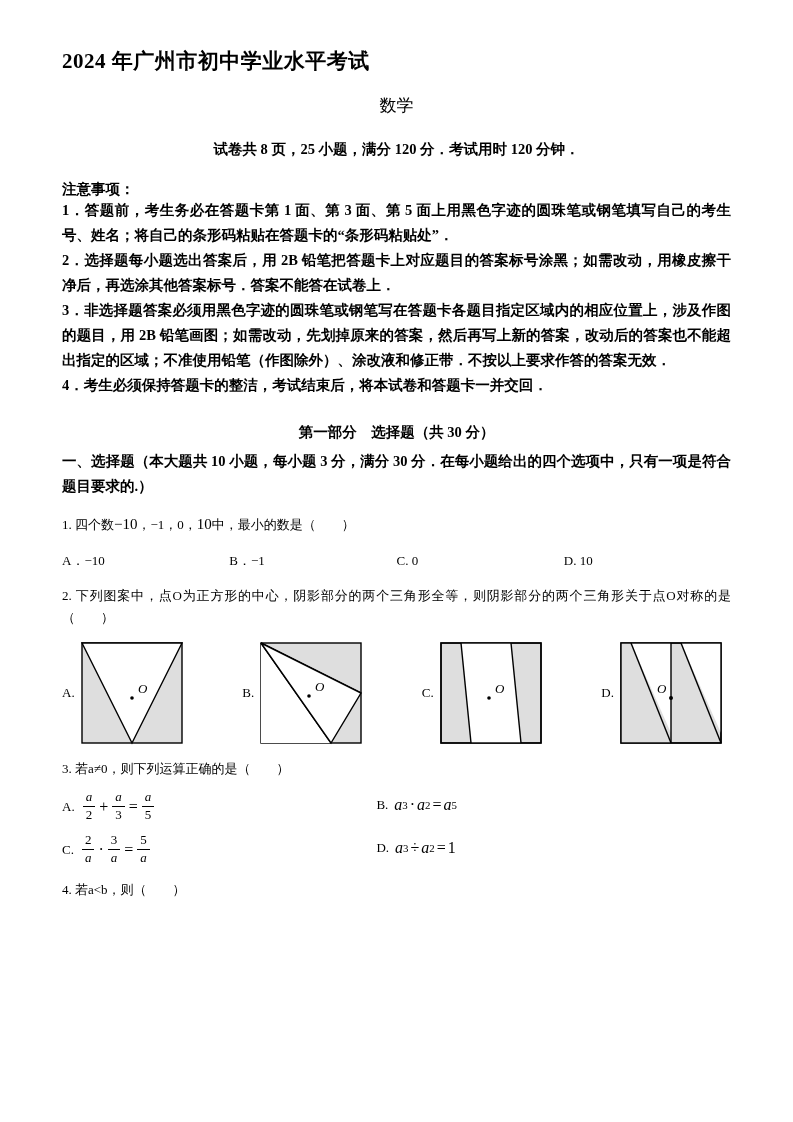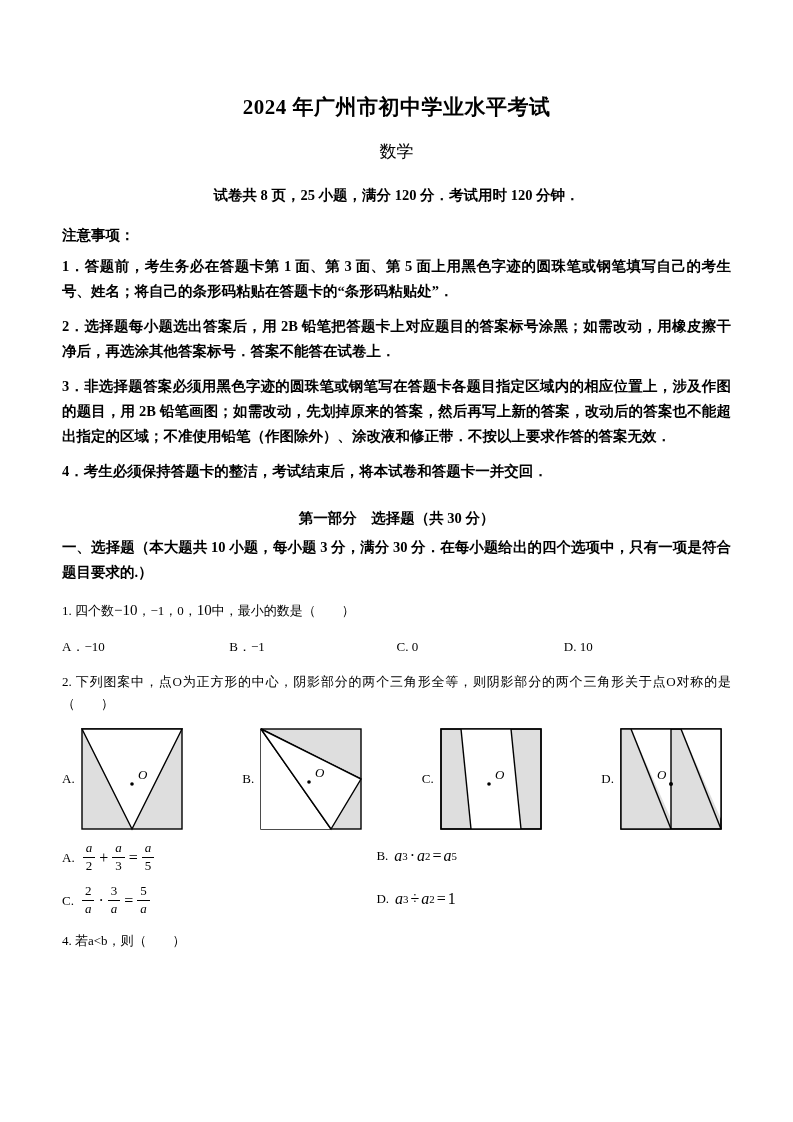--- a/index.html
+++ b/index.html
@@ -18,25 +18,24 @@
   .page {
     position: relative;
     width: 793px;
     height: 1122px;
     box-sizing: border-box;
     padding: 0 62px;
   }
 
   
   .exam-title {
-    text-align: center;
     font-size: 21px;
     font-weight: bold;
     letter-spacing: 0.5px;
-    margin-top: 95px;
+    margin-top: 49px;
     line-height: 1.2;
   }
   .subject-title {
     text-align: center;
     font-size: 17px;
     font-weight: normal;
     margin-top: 22px;
     line-height: 1.2;
   }
   .paper-info {
@@ -51,21 +50,21 @@
   .notice-head {
     font-size: 14.5px;
     font-weight: bold;
     margin-top: 22px;
     line-height: 1.25;
   }
   .notice-item {
     font-size: 14.5px;
     font-weight: bold;
     line-height: 1.72;
-    margin-top: 10px;
+    margin-top: 0;
     text-align: justify;
     text-justify: inter-ideograph;
     font-family: Liberation Serif, serif;
   }
 
   
   .part-header {
     text-align: center;
     font-size: 14.5px;
     font-weight: bold;
@@ -229,20 +228,21 @@
         <path d="M62,2 L102,102" stroke="#000" stroke-width="1.4" fill="none"></path>
         <path d="M52,2 L52,102" stroke="#000" stroke-width="1.4" fill="none"></path>
         <rect x="2" y="2" width="100" height="100" fill="none" stroke="#000" stroke-width="1.4"></rect>
         <circle cx="52" cy="57" r="2" fill="#000"></circle>
         <text x="38" y="52" font-size="13" font-style="italic" font-family="Liberation Serif, serif">O</text>
       </svg>
     </div>
 
   </div>
 
+  <div class="question">3. 若a≠0，则下列运算正确的是（　　）</div>
 
   <div class="opt-row-2col">
     <div class="opt-col-left">
       <span class="opt-tag">A.</span>
       <span class="frac">
         <span class="num vi">a</span>
         <span class="den">2</span>
       </span>
       <span class="op">+</span>
       <span class="frac">

